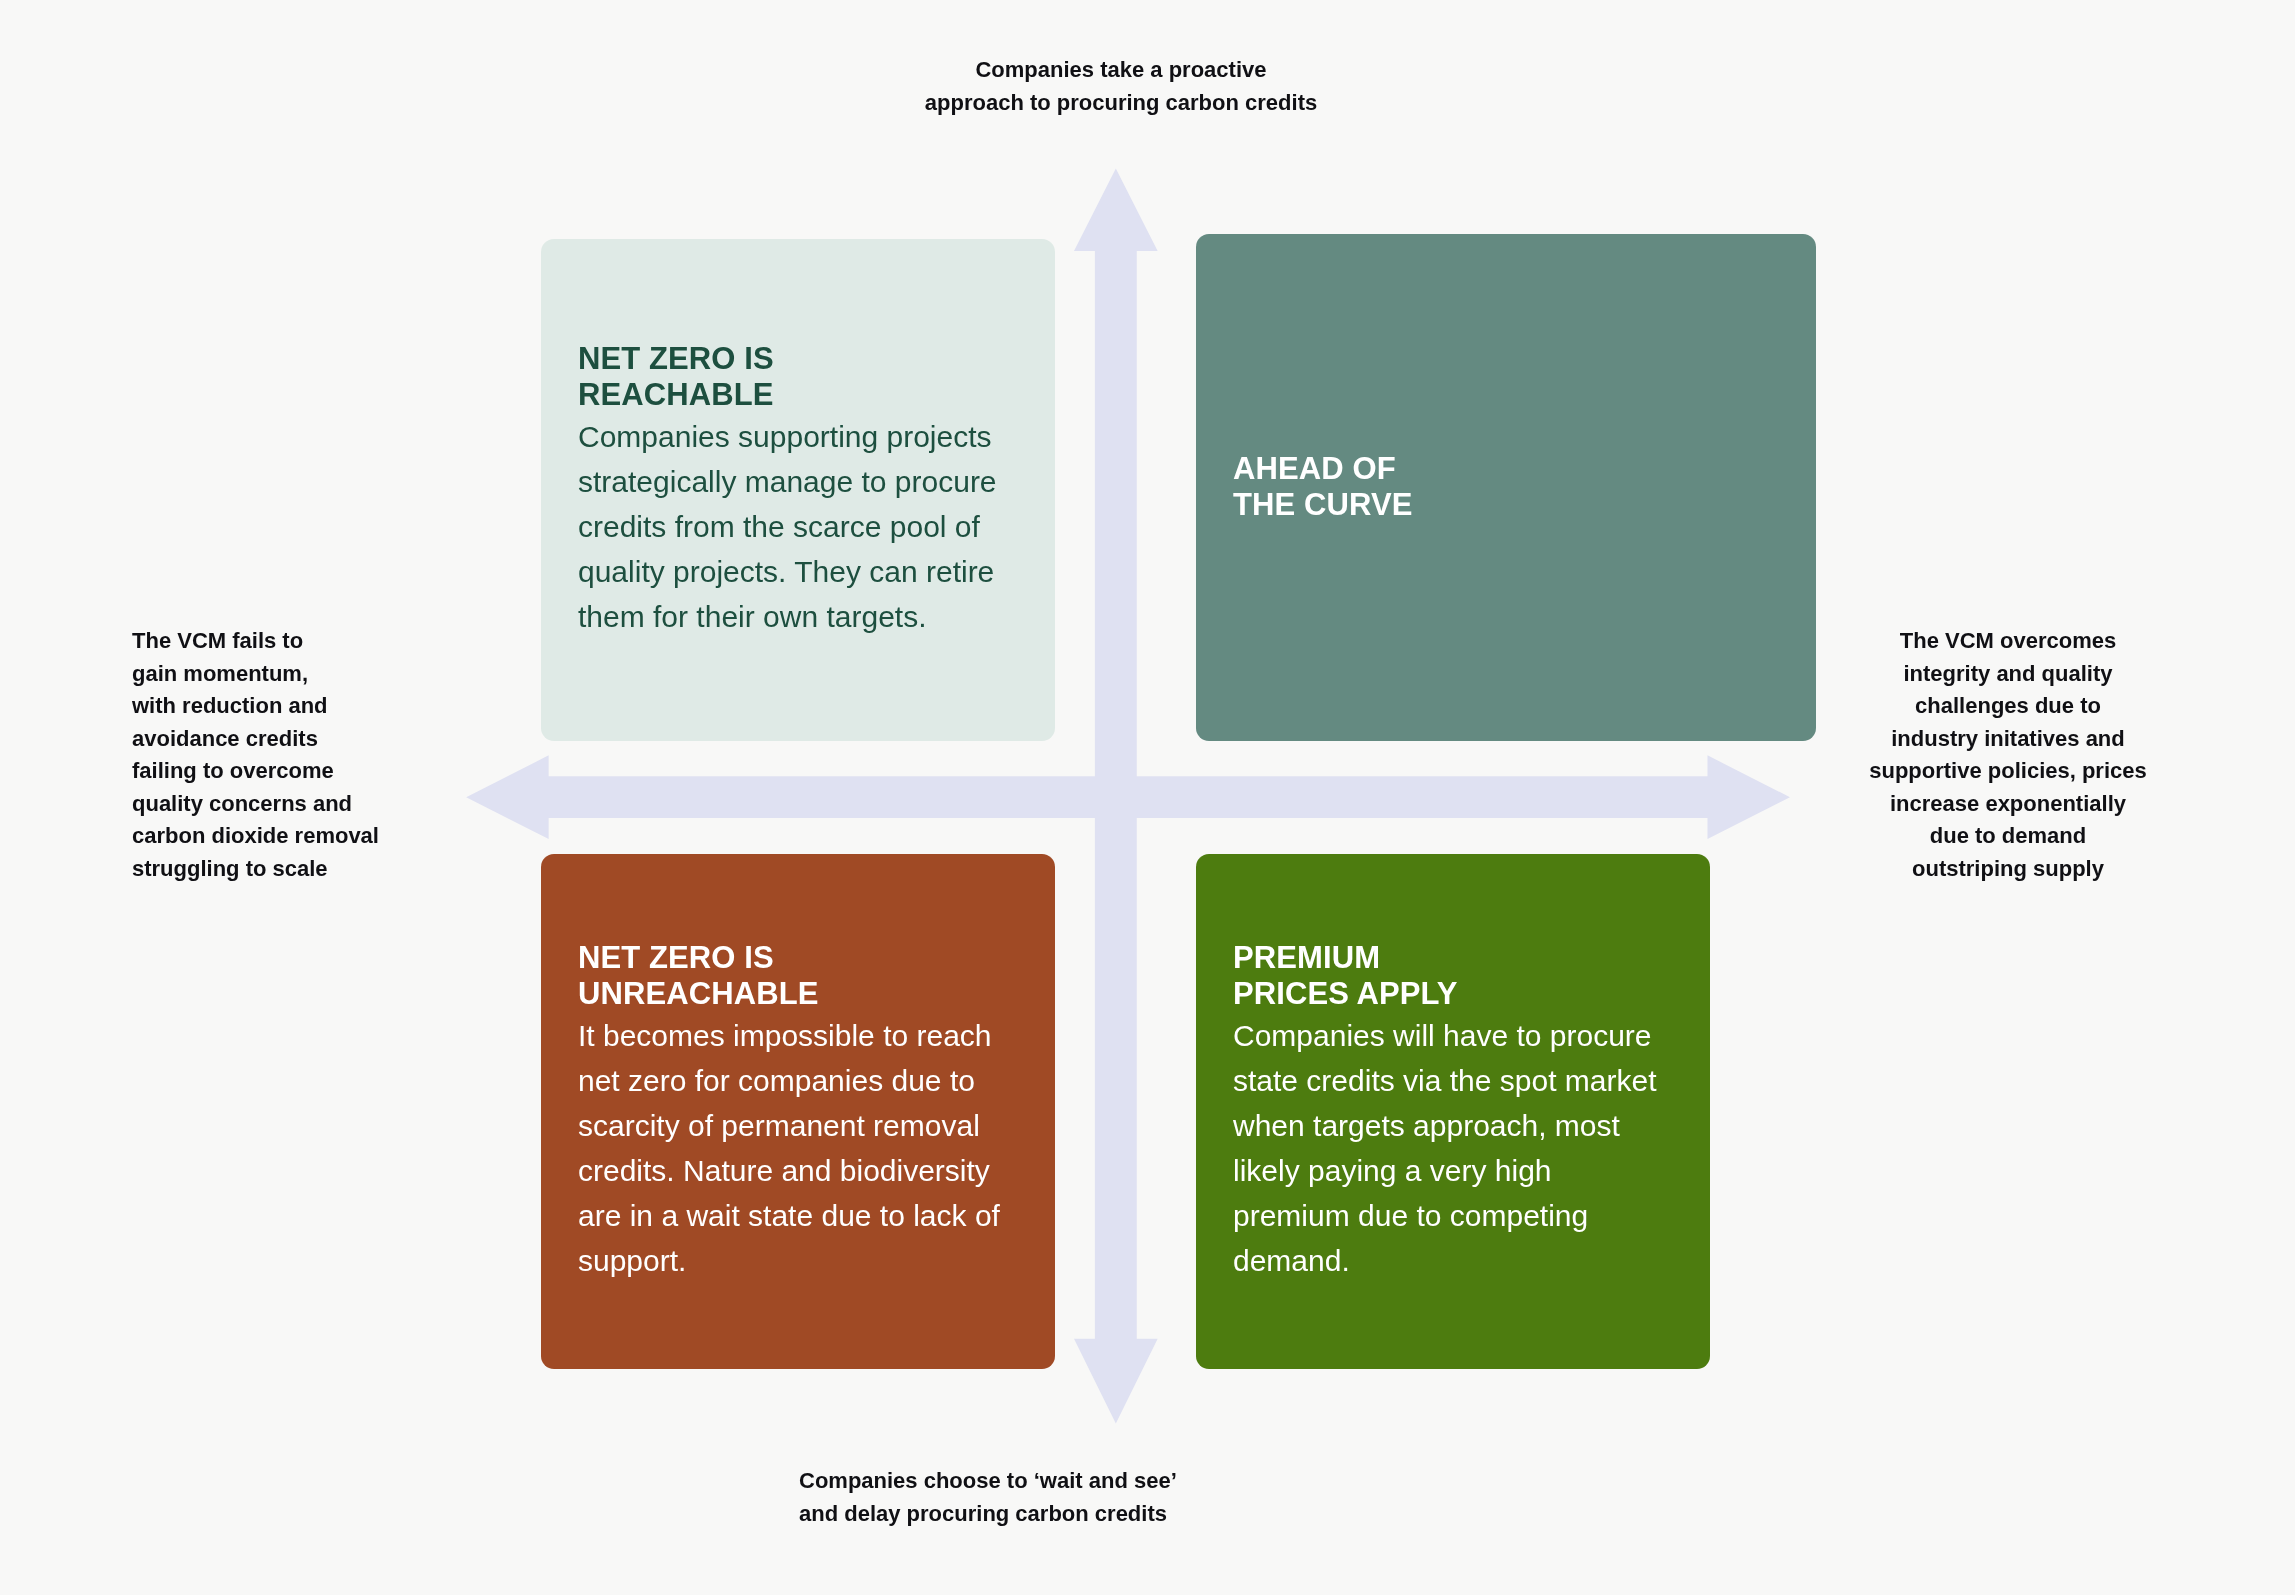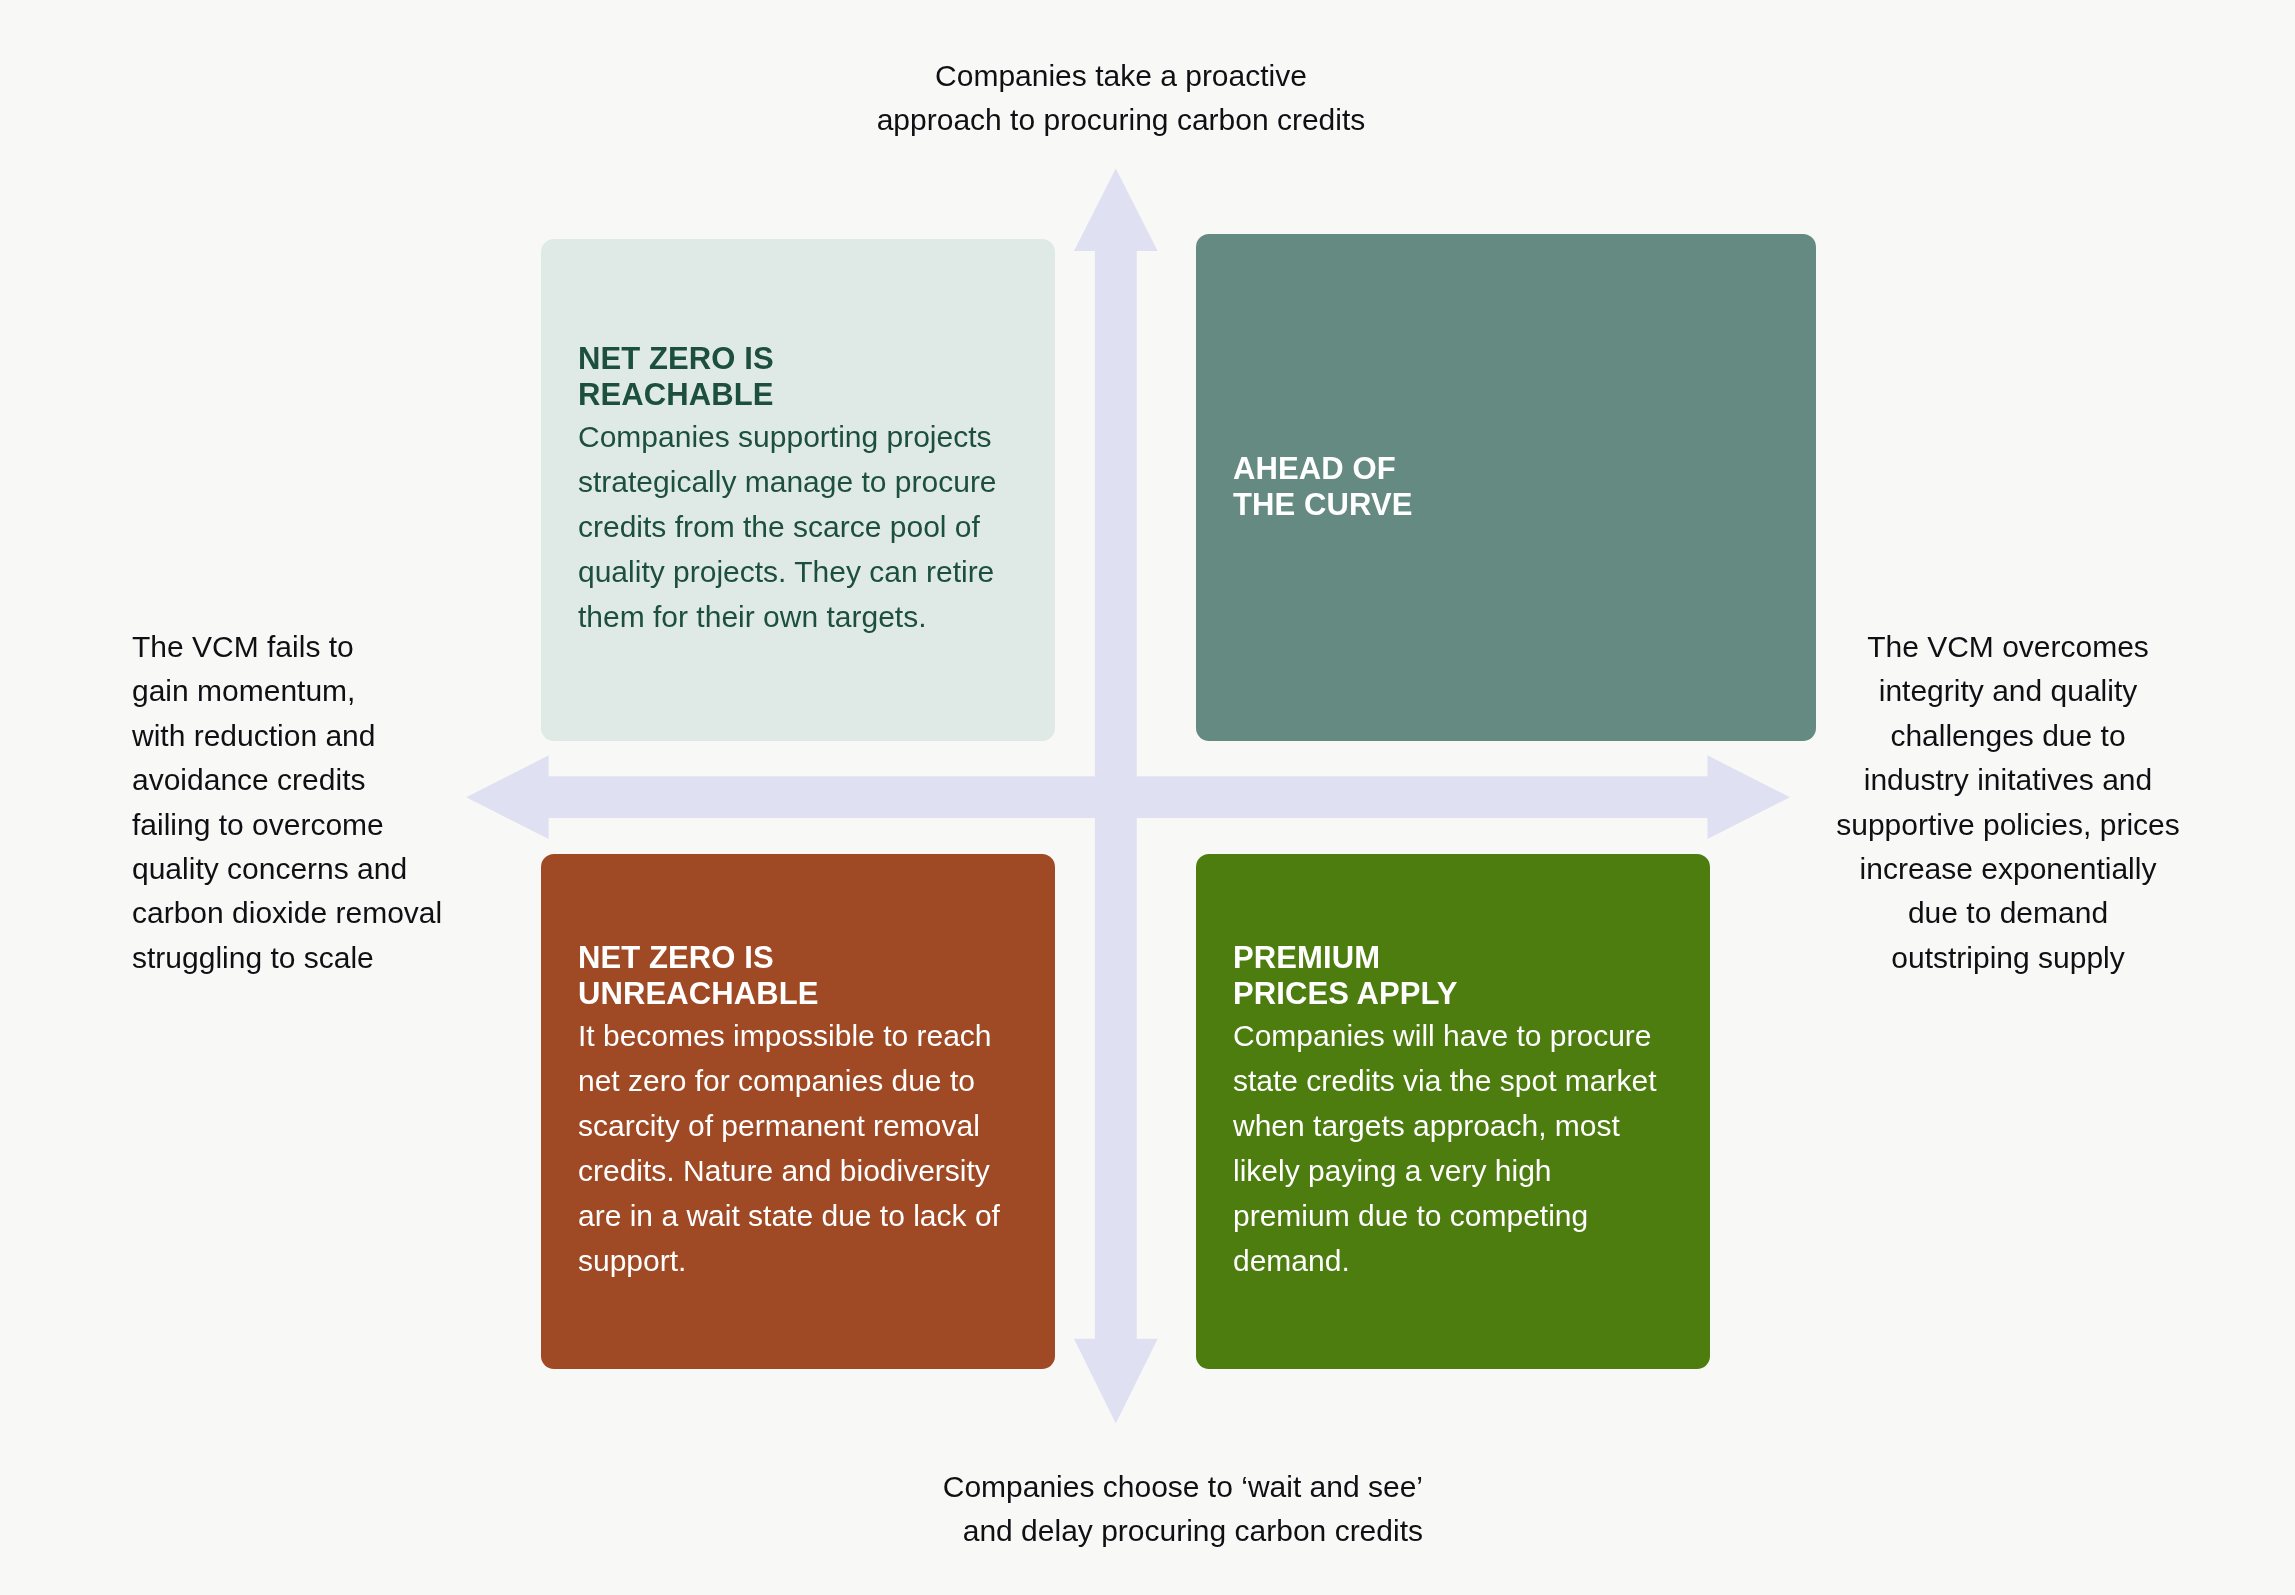--- a/index.html
+++ b/index.html
@@ -59,28 +59,28 @@
   #card-br { left: 1196px; top: 854px; width: 514px; height: 515px; background: #4d7c0f; }
 
   #card-tl .card-title, #card-tl .card-body { color: #1d4f3f; }
   #card-tr .card-title, #card-tr .card-body,
   #card-bl .card-title, #card-bl .card-body,
   #card-br .card-title, #card-br .card-body { color: #ffffff; }
 
   
   .axis-label {
     position: absolute;
-    font-size: 30px;
-    font-weight: normal;
+    font-size: 22px;
+    font-weight: bold;
     line-height: 1.48;
     color: #101014;
     white-space: pre-line;
   }
   #label-top    { left: 819px; top: 54px;   width: 604px; text-align: center; }
-  #label-bottom { left: 819px; top: 1465px; width: 604px; text-align: right; }
+  #label-bottom { left: 799px; top: 1465px; width: 604px; text-align: left; }
   #label-left   { left: 90px;  top: 625px; width: 383px;  text-align: left; margin-left: 42px; }
   #label-right  { left: 1805px; top: 625px; width: 406px;  text-align: center; }
 </style>
 </head>
 <body>
 
 <div id="canvas">
 
   <svg class="axis-svg" viewBox="0 0 3840 2669" preserveAspectRatio="none">
 

